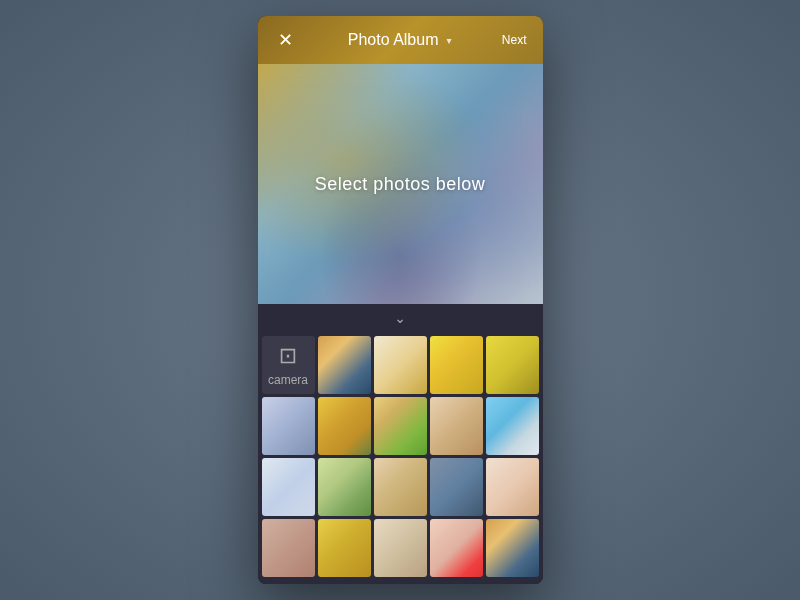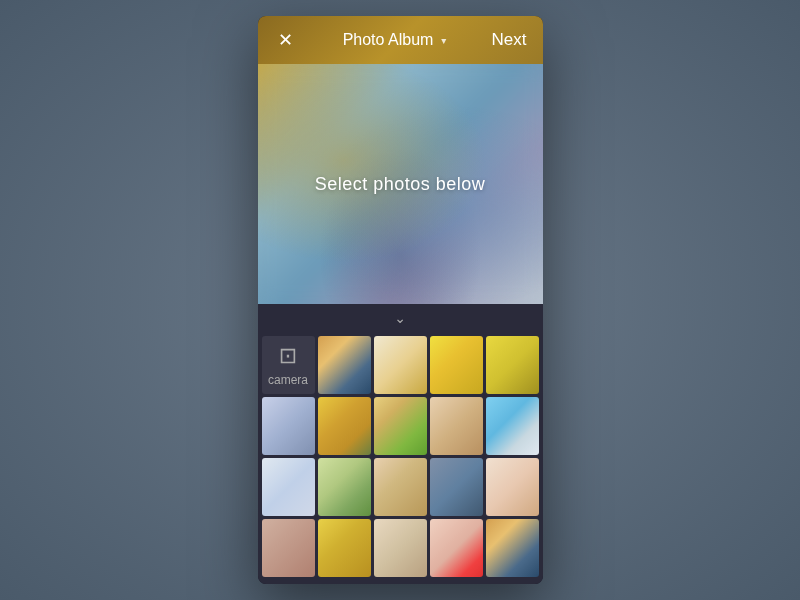--- a/index.html
+++ b/index.html
@@ -51,21 +51,21 @@
       gap: 8px;
     }
 
     .header-title .chevron {
       font-size: 10px;
       opacity: 0.8;
     }
 
     .header-next {
       color: white;
-      font-size: 17px;
+      font-size: 12px;
       font-weight: 400;
       cursor: pointer;
     }
 
     
     .preview-area {
       height: 240px;
       position: relative;
       overflow: hidden;
       background: linear-gradient(135deg, #c4a84a 0%, #8ab4c8 30%, #6a9ab8 50%, #9898b8 70%, #b8c4d0 100%);

